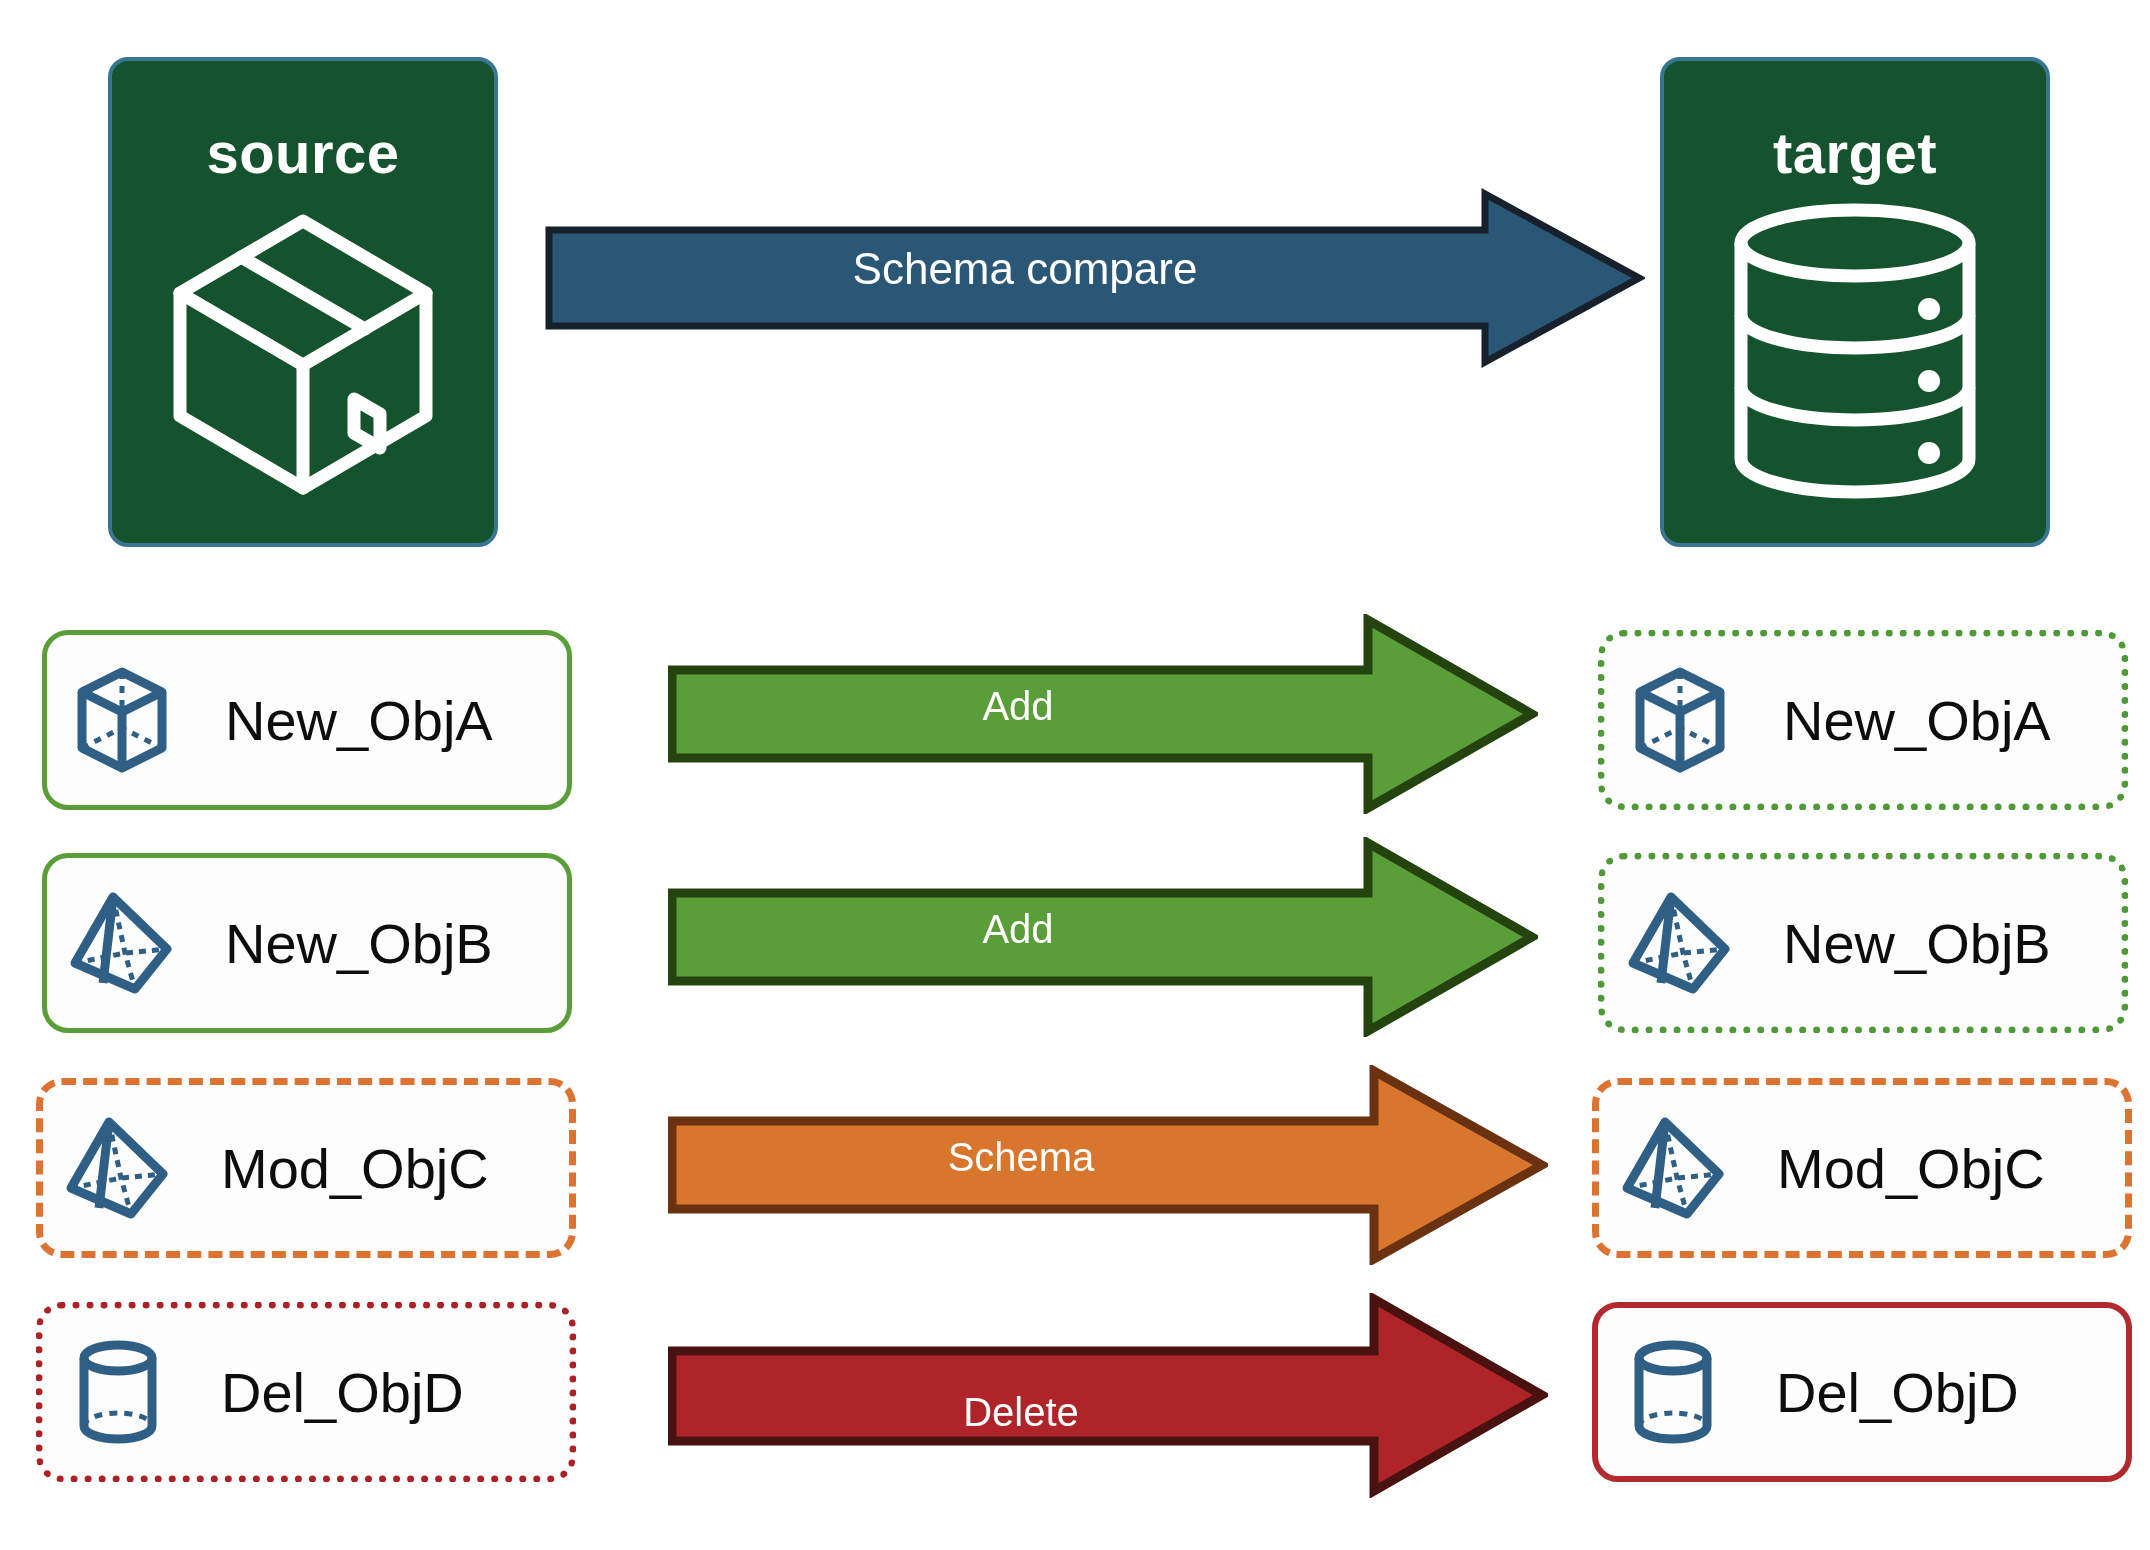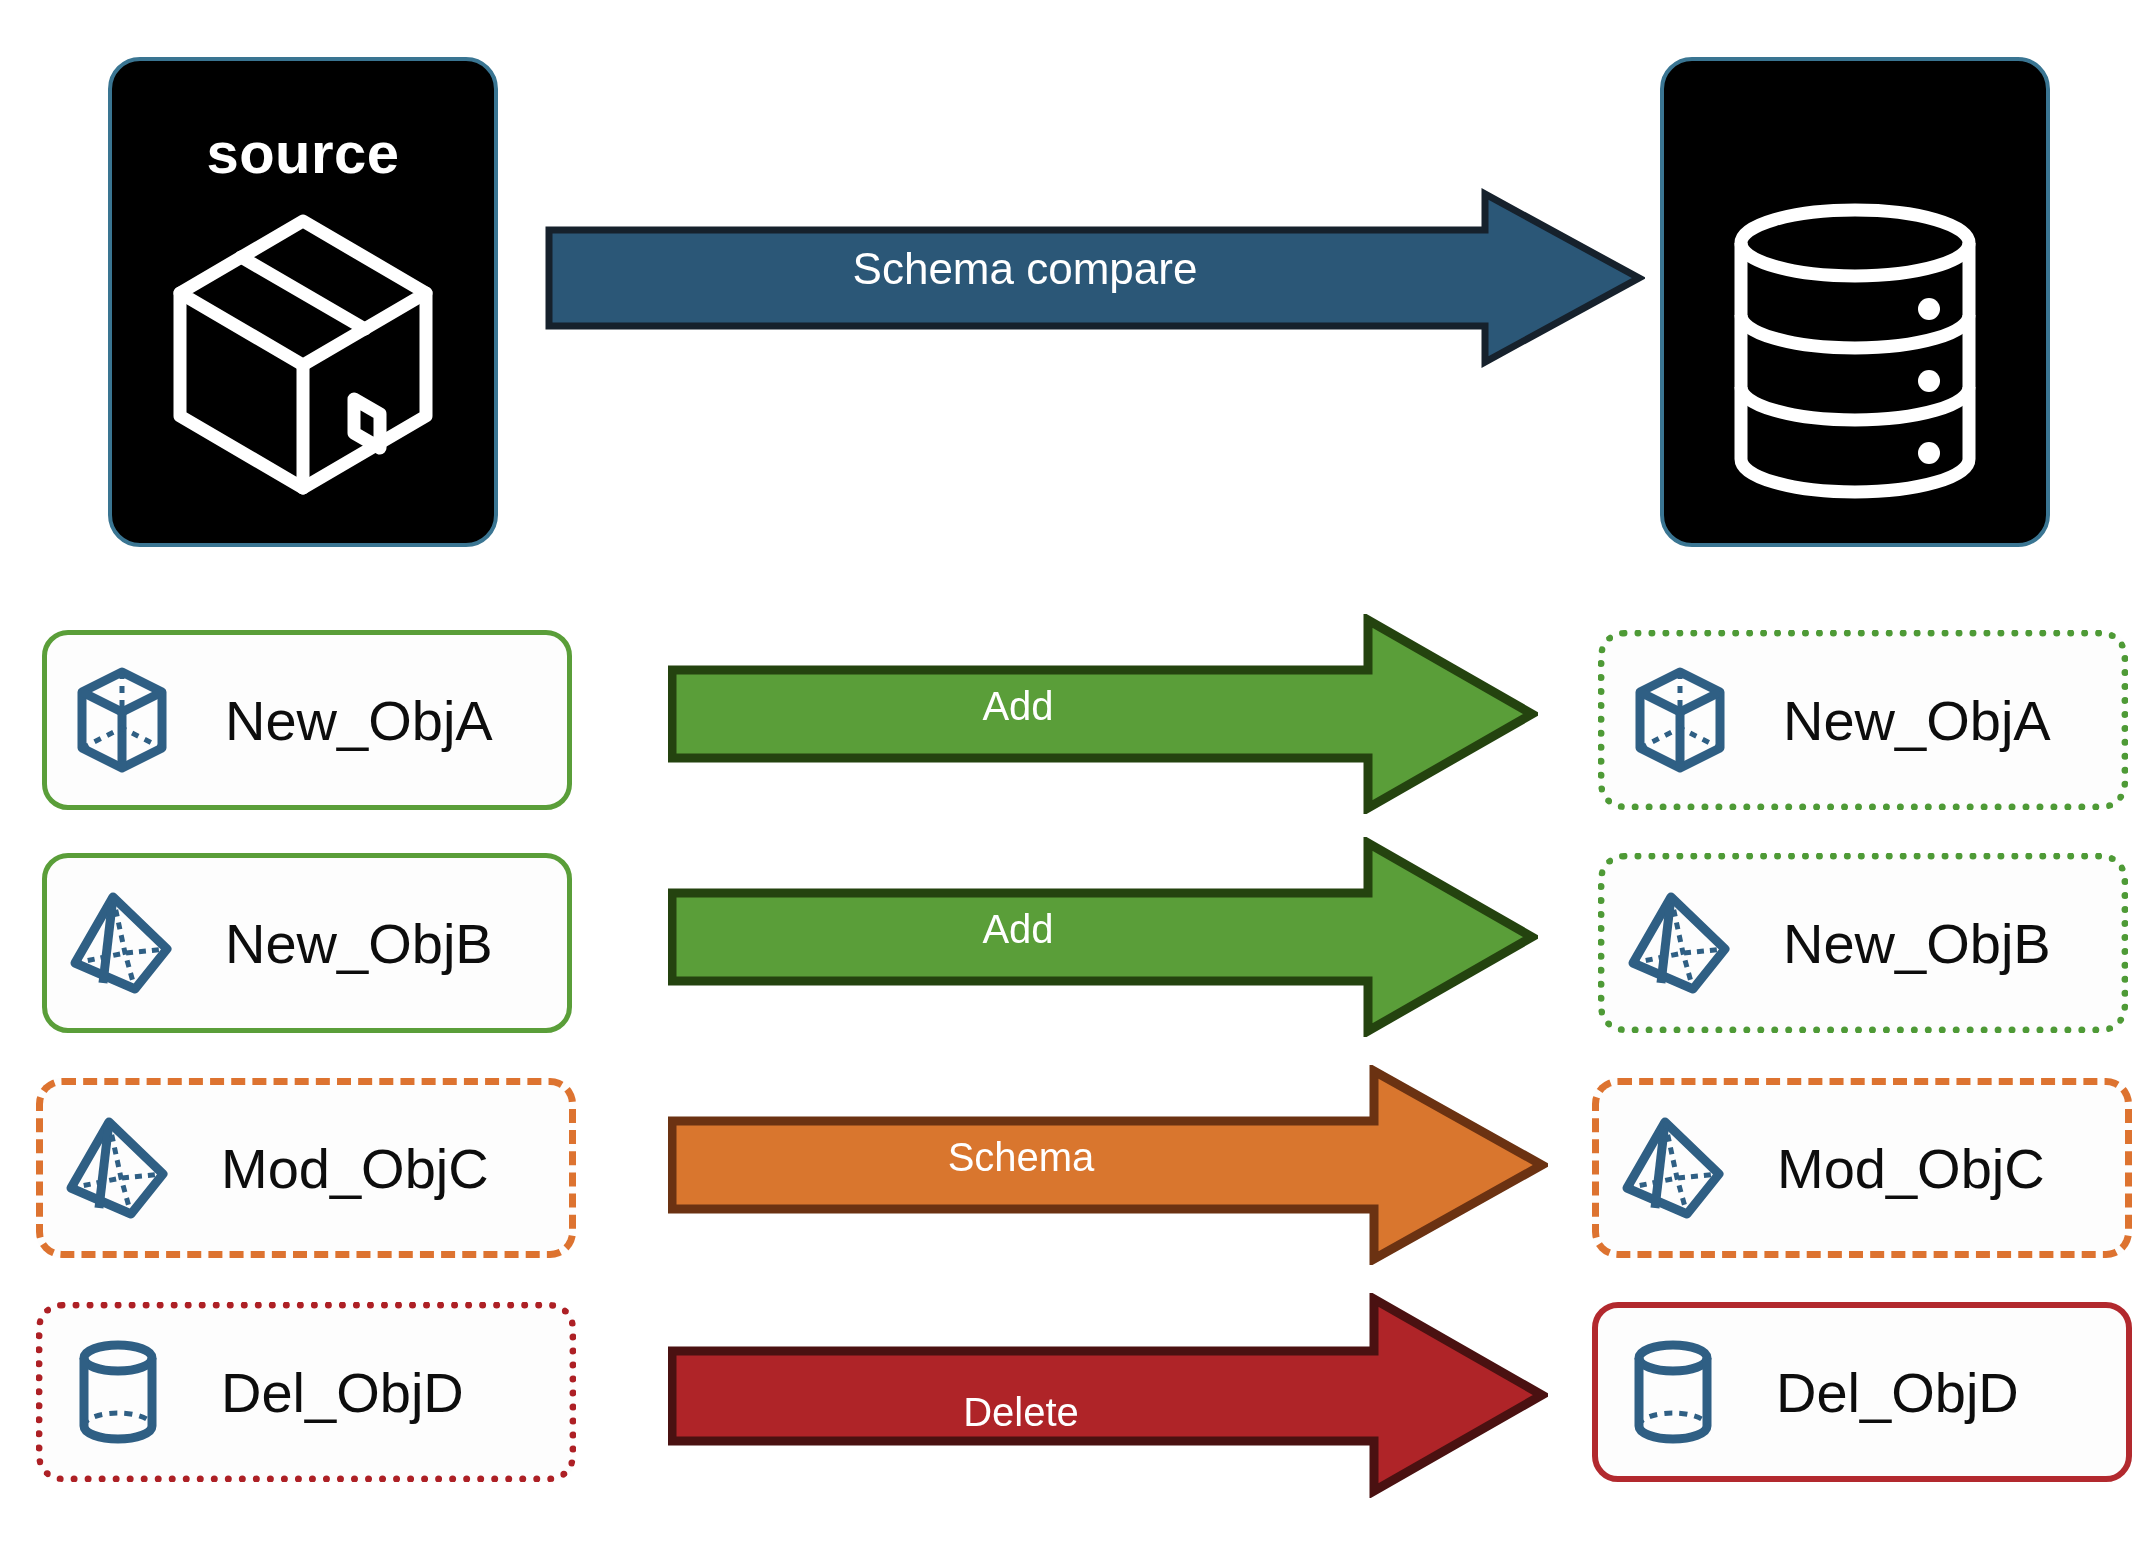--- a/index.html
+++ b/index.html
@@ -5,22 +5,22 @@
   html,body{margin:0;padding:0;}
   body{
     width:2150px;height:1550px;background:#ffffff;
     font-family:"Liberation Sans", sans-serif;
     position:relative;overflow:hidden;
   }
   .stage{position:absolute;left:0;top:0;width:2150px;height:1550px;}
 
   
   .endpoint{
-    position:absolute;border-radius:32px;
-    background:#000000;border:4px solid #3A7592;
+    position:absolute;border-radius:20px;
+    background:#14532d;border:4px solid #3A7592;
     box-sizing:border-box;
   }
   .endpoint .title{
     position:absolute;left:0;right:0;top:58px;text-align:center;
     color:#ffffff;font-size:58px;font-weight:bold;letter-spacing:.5px;
   }
   .endpoint .glyph{position:absolute;left:0;right:0;top:140px;display:flex;justify-content:center;}
 
   #source-panel{left:108px;top:57px;width:390px;height:490px;}
   #target-panel{left:1660px;top:57px;width:390px;height:490px;}
@@ -76,20 +76,21 @@
   </div>
 
   <div id="schema-arrow" style="left:545px;top:188px;">
     <svg width="1100" height="180" viewBox="0 0 1100 180">
       <polygon points="4,42 940,42 940,6 1094,90 940,174 940,138 4,138" fill="#2B5777" stroke="#16212C" stroke-width="7" stroke-linejoin="miter"></polygon>
     </svg>
     <div style="position:absolute;left:0;top:56px;width:960px;text-align:center;color:#ffffff;font-size:44px;">Schema compare</div>
   </div>
 
   <div class="endpoint" id="target-panel">
+    <div class="title">target</div>
     <div class="glyph">
       <svg width="250" height="300" viewBox="0 0 250 300">
         <g fill="none" stroke="#ffffff" stroke-width="13" stroke-linejoin="round">
           <ellipse cx="125" cy="42" rx="114" ry="33"></ellipse>
           <path d="M11 42 L11 258"></path>
           <path d="M239 42 L239 258"></path>
           <path d="M11 258 A114 33 0 0 0 239 258"></path>
           <path d="M11 114 A114 33 0 0 0 239 114"></path>
           <path d="M11 186 A114 33 0 0 0 239 186"></path>
         </g>

